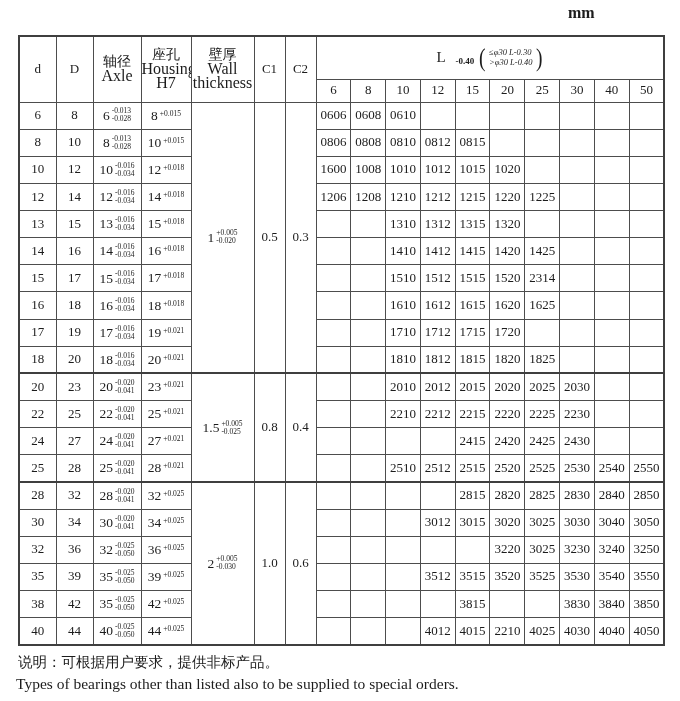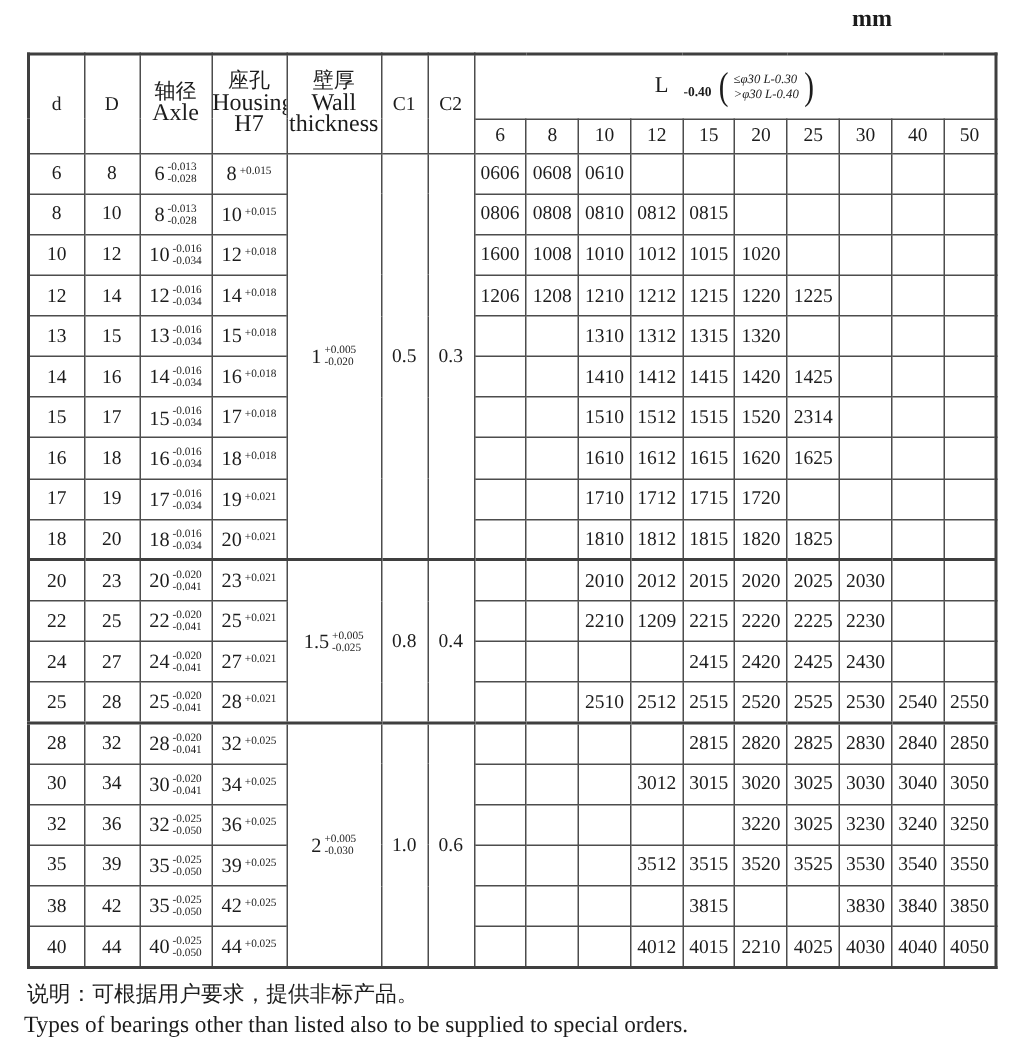--- a/index.html
+++ b/index.html
@@ -421,21 +421,21 @@
               <span>-0.041</span>
             </span>
           </span></td>
         <td class="housing"><span class="supwrap">
             <span class="tbase">25</span>
             <span class="tsup">+0.021</span>
           </span></td>
         <td class="lcell"></td>
         <td class="lcell"></td>
         <td class="lcell">2210</td>
-        <td class="lcell">1209</td>
+        <td class="lcell">2212</td>
         <td class="lcell">2215</td>
         <td class="lcell">2220</td>
         <td class="lcell">2225</td>
         <td class="lcell">2230</td>
         <td class="lcell"></td>
         <td class="lcell"></td>
       </tr>
       <tr>
         <td class="dcell">24</td>
         <td class="Dcell">27</td>

